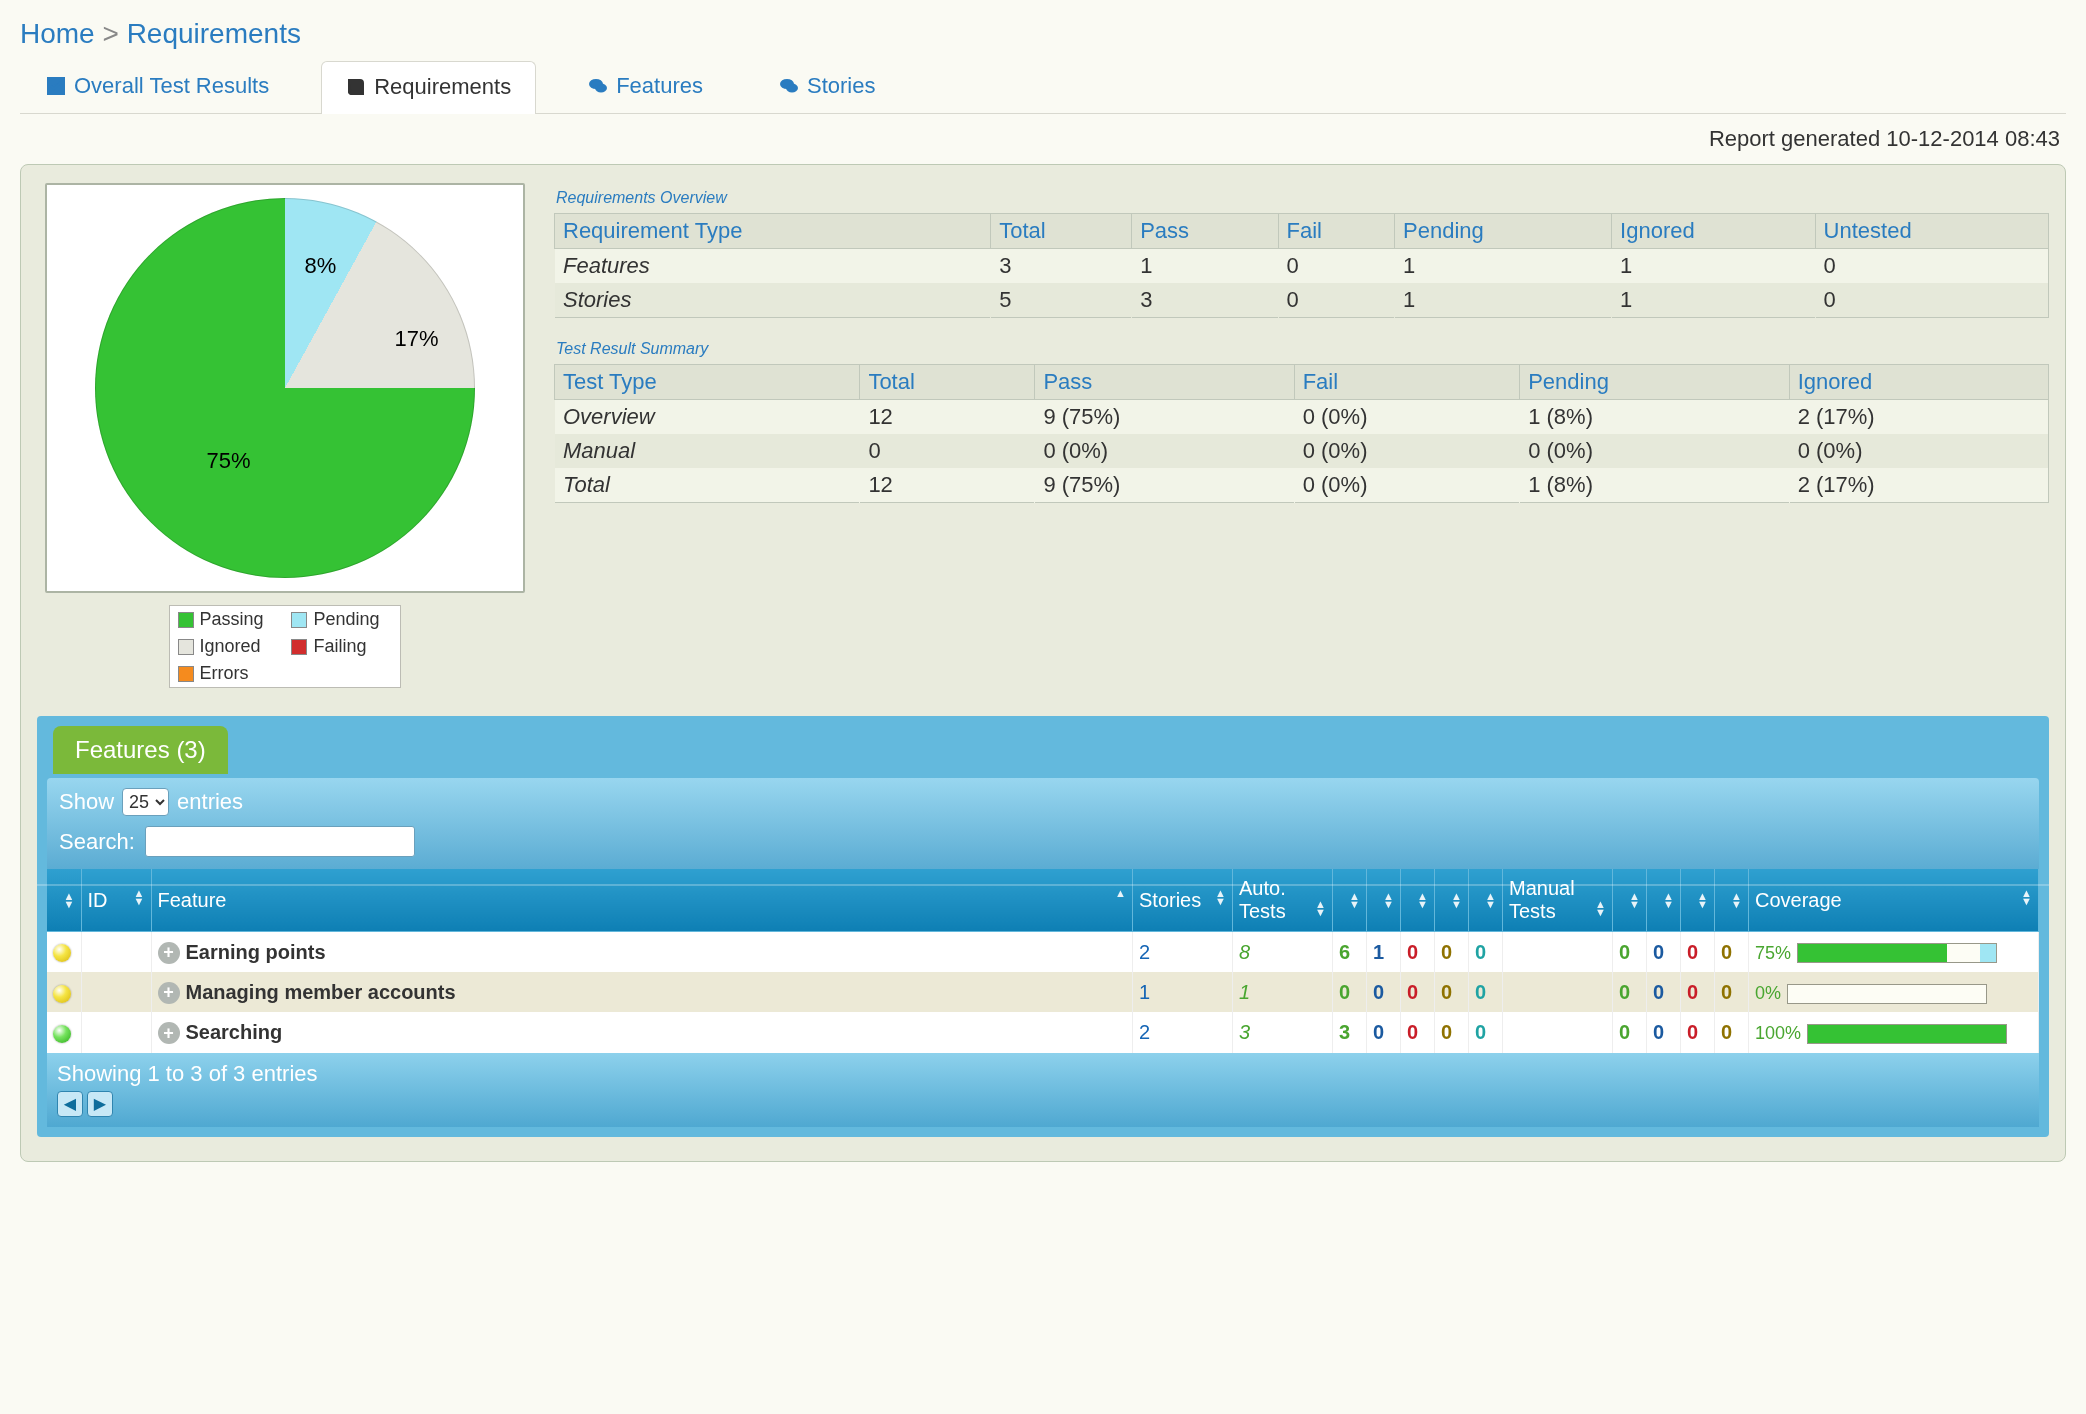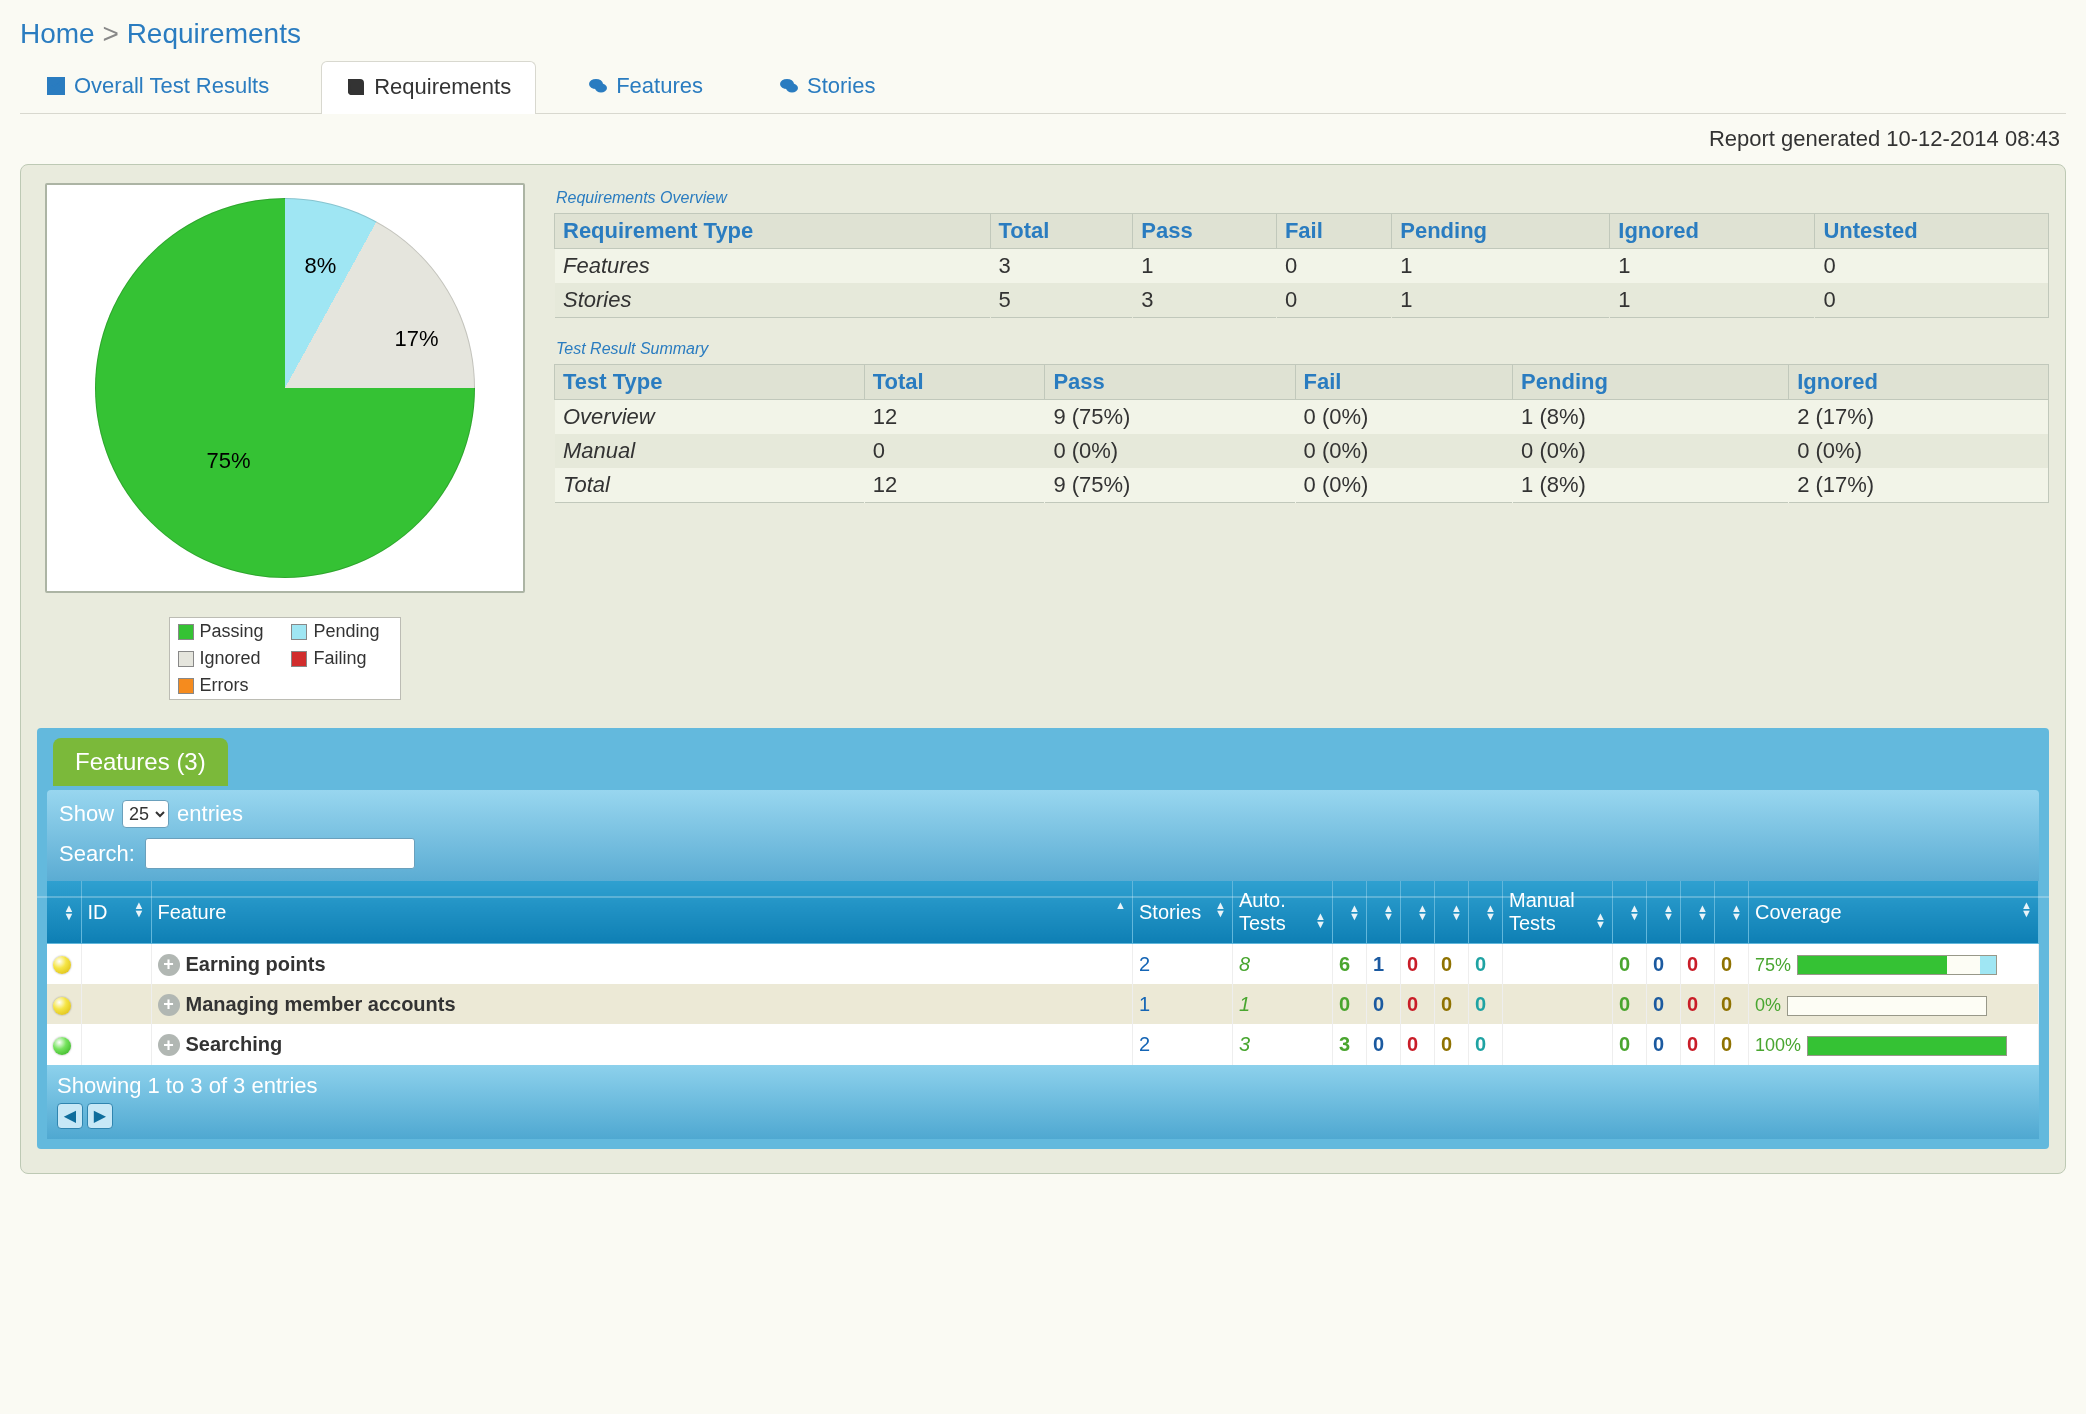--- a/index.html
+++ b/index.html
@@ -102,42 +102,42 @@
       var(--green) 90deg 360deg     
     );
     box-shadow: 0 0 0 1px rgba(0,0,0,.15) inset;
   }
   .pie-label { position:absolute; font-size:22px; color:#000;}
   .pl-pending { left:210px; top:55px; }
   .pl-ignored { left:300px; top:128px; }
   .pl-passing { left:112px; top:250px; }
 
   .legend {
-    margin-top: 24px;
+    margin-top: 12px;
     border: 1px solid #bcbcb4;
     background: #fff;
     display: grid;
     grid-template-columns: repeat(2, auto);
     font-size: 18px;
     width: 232px;
   }
   .legend div { display:flex; align-items:center; gap:6px; padding:3px 8px; }
   .swatch { width:16px; height:16px; border:1px solid #888; display:inline-block; }
   .sw-green { background:var(--green);}
   .sw-teal { background:var(--teal);}
   .sw-grey { background:var(--grey);}
   .sw-red { background:var(--red);}
   .sw-orange { background:#f58b1e;}
 
   
   .tables { flex:1; display:flex; flex-direction:column; gap:22px; padding-top:6px; }
   .section-title { color: var(--link); font-style: italic; font-size: 16px; margin:0 0 6px 2px; }
   table.ov { width:100%; border-collapse:collapse; }
   table.ov th, table.ov td { text-align:left; padding:4px 8px; font-size:22px; }
-  table.ov thead th { color: var(--link); font-weight:700; border:1px solid #c1c8bb; background:#dfe2d3;}
+  table.ov thead th { color: var(--link); font-weight:400; border:1px solid #c1c8bb; background:#dfe2d3;}
   table.ov tbody td:first-child { font-style: italic; }
   table.ov tbody td { border-left:1px solid #c1c8bb00; background:#f2f4e8; }
   table.ov tbody tr:nth-child(even) td { background:#e6e9da; }
   table.ov tbody tr td { border-right: none; }
   table.ov { border:1px solid #c1c8bb; }
 
   
   .grid-wrap {
     margin-top: 28px;
     background: #63b9dd;

